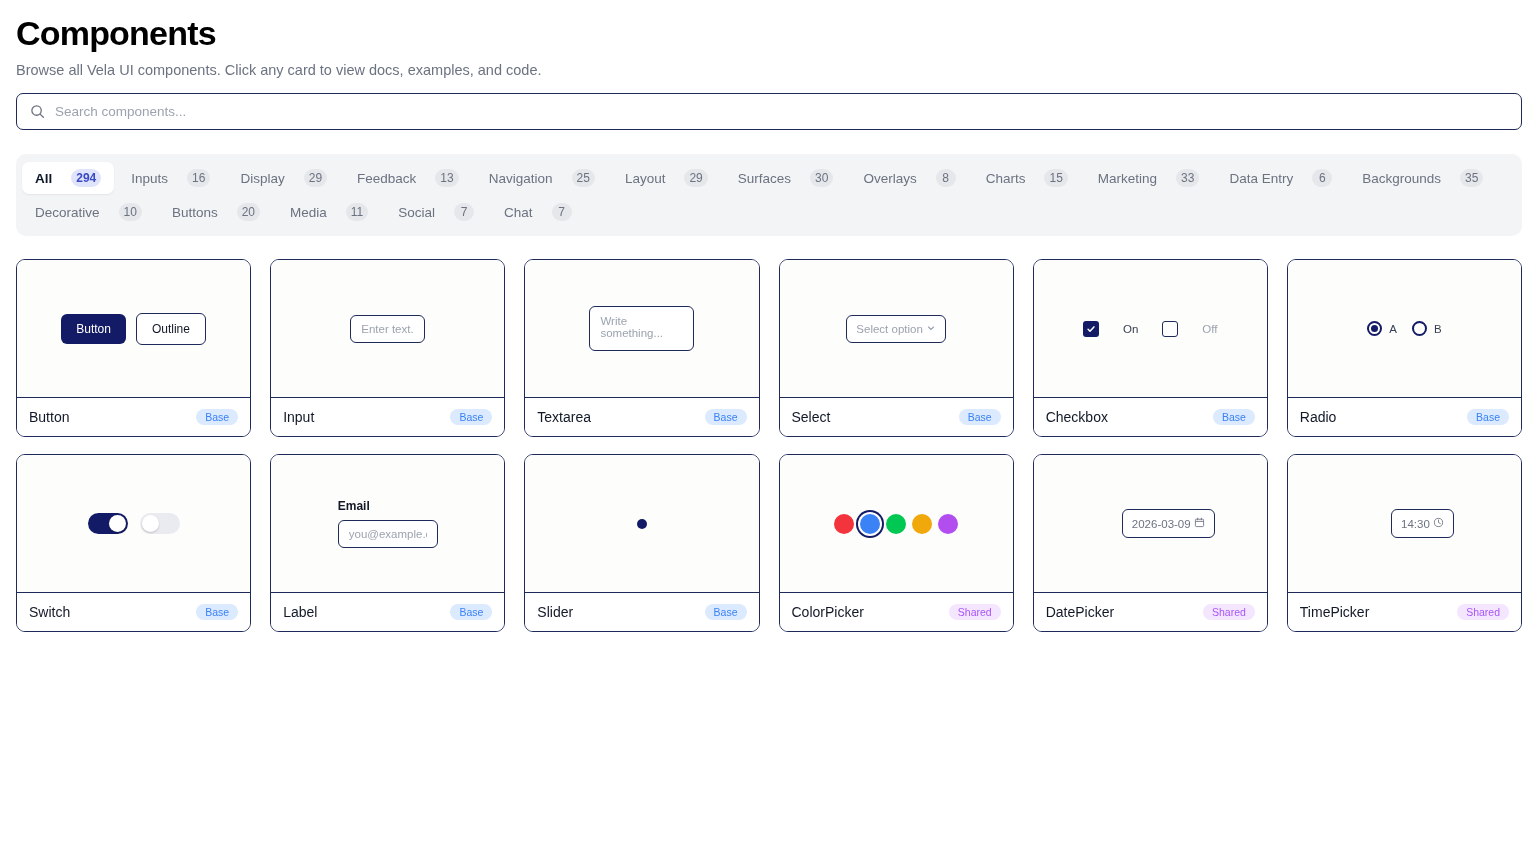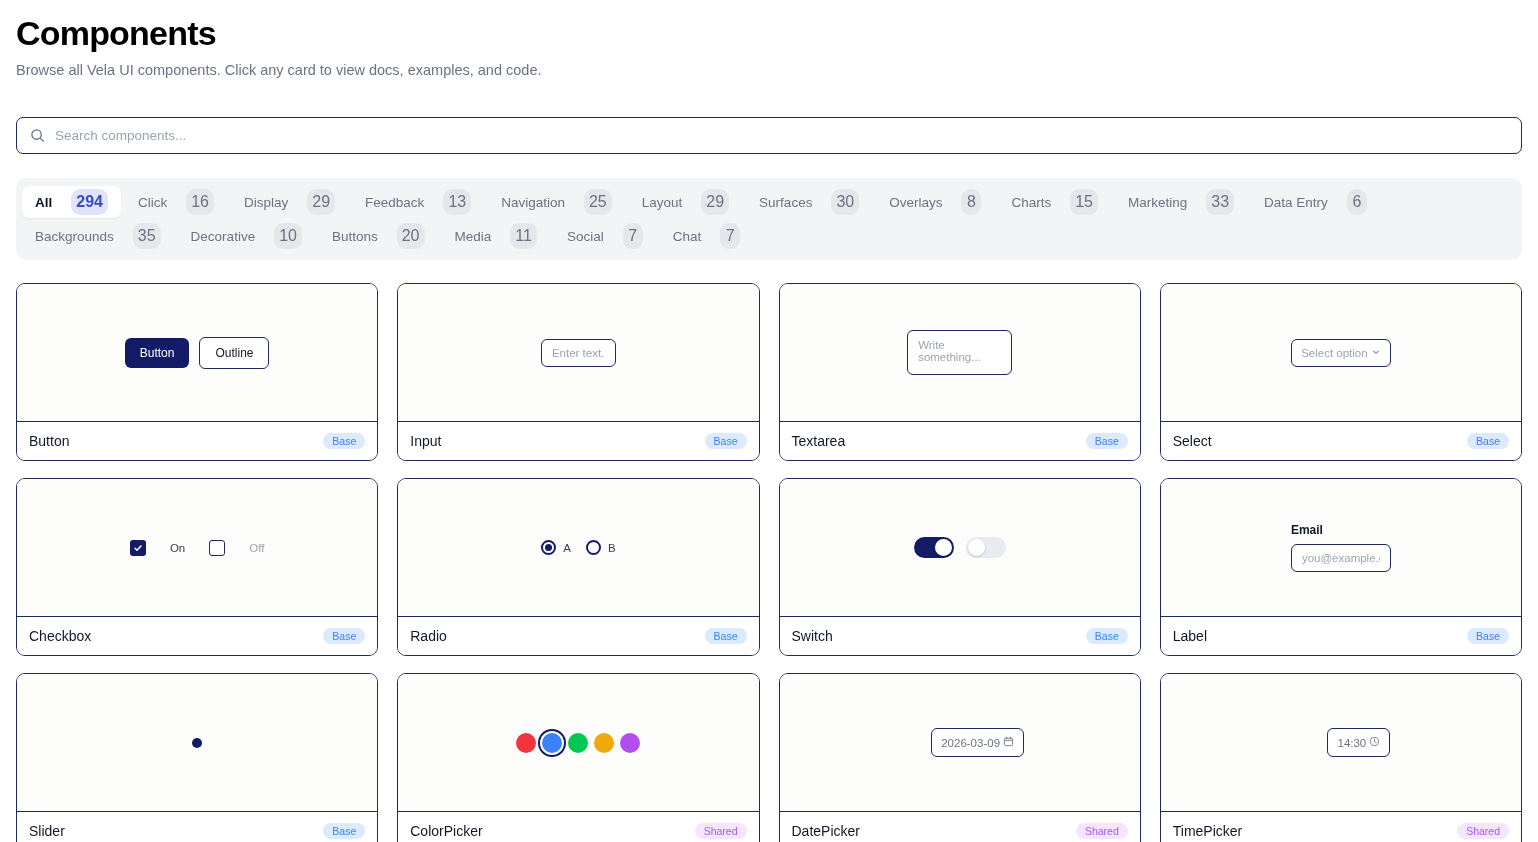--- a/index.html
+++ b/index.html
@@ -26,21 +26,21 @@
   }
   .page-subtitle {
     font-size: 14.5px;
     color: #6b7280;
     margin-top: 6px;
     line-height: 20px;
   }
 
   
   .search-bar {
-    margin-top: 37px;
+    margin-top: 13px;
     height: 37px;
     border: 1px solid #1e2a5a;
     border-radius: 7px;
     background: #ffffff;
     display: flex;
     align-items: center;
     gap: 10px;
     padding: 0 13px;
   }
   .search-icon { display: flex; flex: 0 0 auto; }
@@ -85,39 +85,39 @@
     background: #ffffff;
     color: #0f172a;
     font-weight: 600;
     box-shadow: 0 1px 2px rgba(15,23,42,.07);
   }
   .tab-count {
     display: inline-flex;
     align-items: center;
     justify-content: center;
     min-width: 20px;
-    height: 26px;
+    height: 18px;
     padding: 0 5px;
     border-radius: 9px;
     background: #e5e7eb;
     color: #6b7280;
-    font-size: 16px;
+    font-size: 12px;
     line-height: 1;
   }
   .tab.active .tab-count {
     background: #e0e4fb;
     color: #3a4bc4;
     font-weight: 600;
   }
 
   
   .grid {
     margin-top: 23px;
     display: grid;
-    grid-template-columns: repeat(4, 1fr);
+    grid-template-columns: repeat(6, 1fr);
     gap: 17px 19px;
   }
   .card {
     border: 1px solid #1e2a5a;
     border-radius: 9px;
     background: #ffffff;
     overflow: hidden;
     display: flex;
     flex-direction: column;
     cursor: pointer;
@@ -312,21 +312,21 @@
     </span>
     <input class="search-input" type="text" placeholder="Search components..." style="">
   </div>
 
   <div class="tabbar" id="tabbar">
       <div class="tab active">
         <span>All</span>
         <span class="tab-count">294</span>
       </div>
       <div class="tab">
-        <span>Click</span>
+        <span>Inputs</span>
         <span class="tab-count">16</span>
       </div>
       <div class="tab">
         <span>Display</span>
         <span class="tab-count">29</span>
       </div>
       <div class="tab">
         <span>Feedback</span>
         <span class="tab-count">13</span>
       </div>

